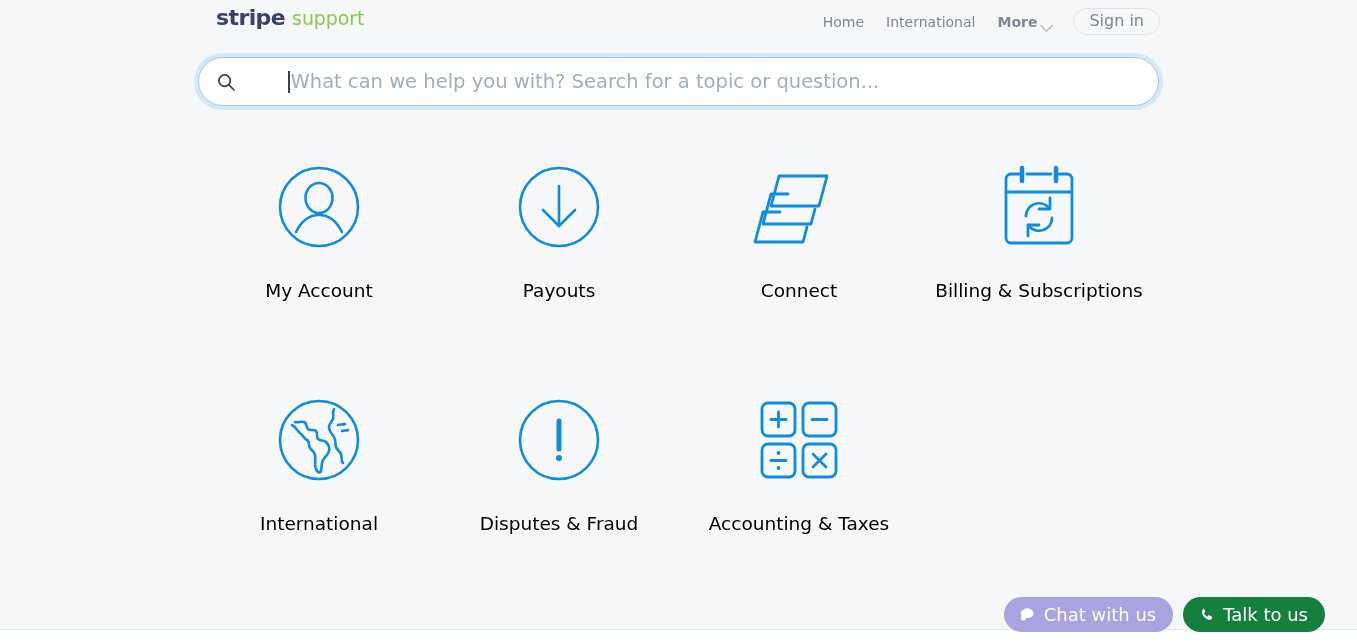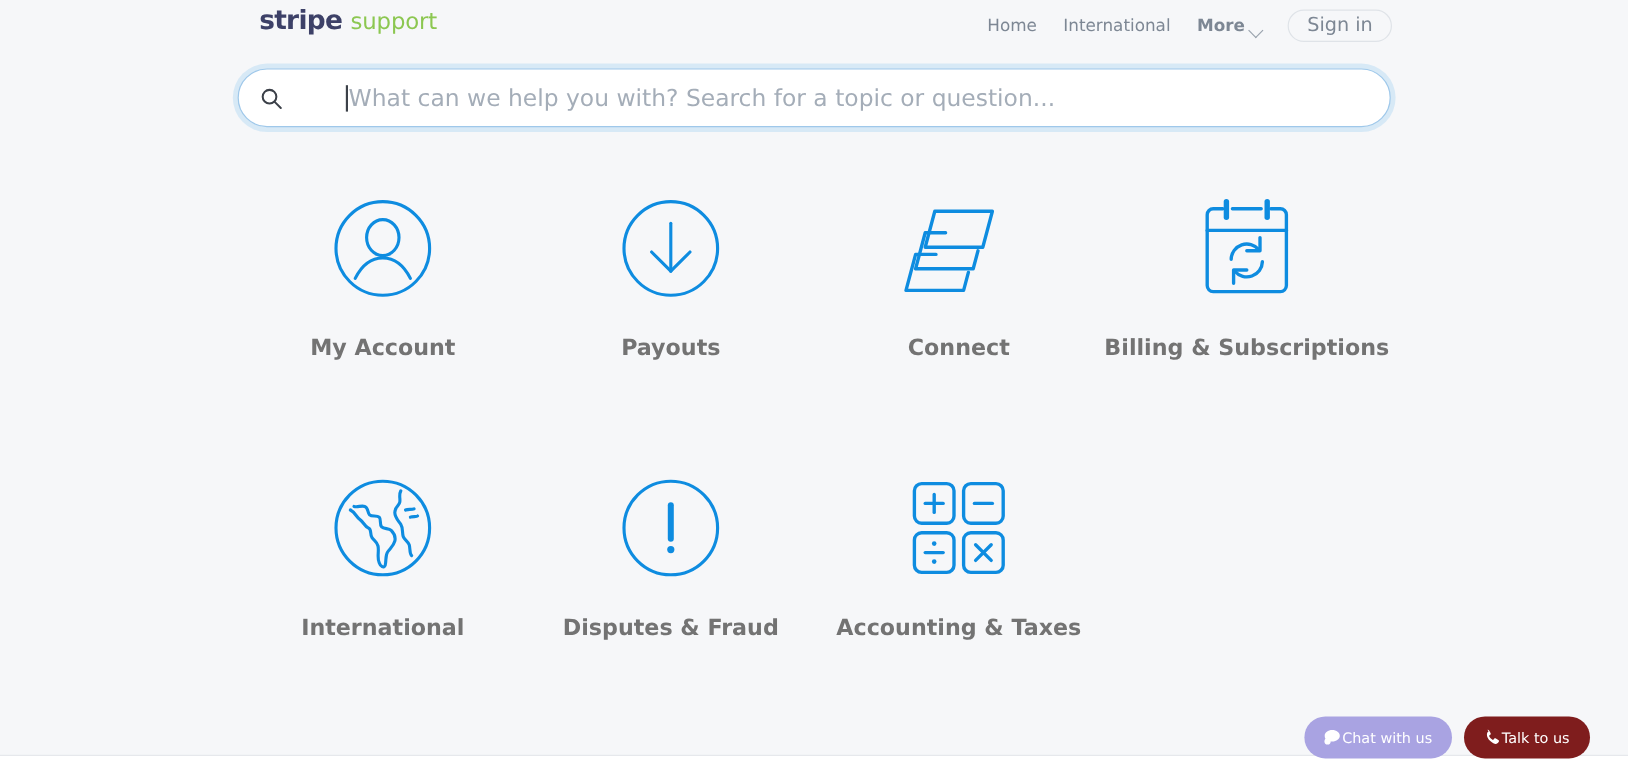--- a/index.html
+++ b/index.html
@@ -160,24 +160,23 @@
     height: 104px;
     display: flex;
     align-items: center;
     justify-content: center;
     color: #0e8ce0;
   }
   .cat-icon svg { display: block; overflow: visible; }
   .cat-label {
     margin-top: 21px;
     font-size: 18.5px;
-    color: #737373;
+    color: #000000;
     line-height: 22px;
     white-space: nowrap;
-    font-weight: bold;
   }
 
   
   #footer-rule {
     position: absolute;
     left: 0;
     top: 629px;
     width: 1357px;
     height: 1px;
     background: #e6e8ec;
@@ -196,32 +195,33 @@
     position: absolute;
     right: 32px;
     top: 597px;
     display: flex;
     align-items: center;
     gap: 10px;
   }
   .widget-pill {
     display: flex;
     align-items: center;
+    gap: 9px;
     border: none;
     border-radius: 999px;
     height: 35px;
     padding: 0 17px 0 15px;
     cursor: pointer;
     font-family: inherit;
-    font-size: 12px;
+    font-size: 18px;
     color: #ffffff;
     white-space: nowrap;
   }
   #chat-widget { background: #a9a3e2; }
-  #talk-widget { background: #7f1d1d; }
+  #talk-widget { background: #15803d; }
   .widget-icon { width: 16px; height: 16px; display: block; fill: #ffffff; }
   .widget-label { line-height: 16px; }
 </style>
 </head>
 <body>
 
 <div id="page">
 
   <div id="header">
 

